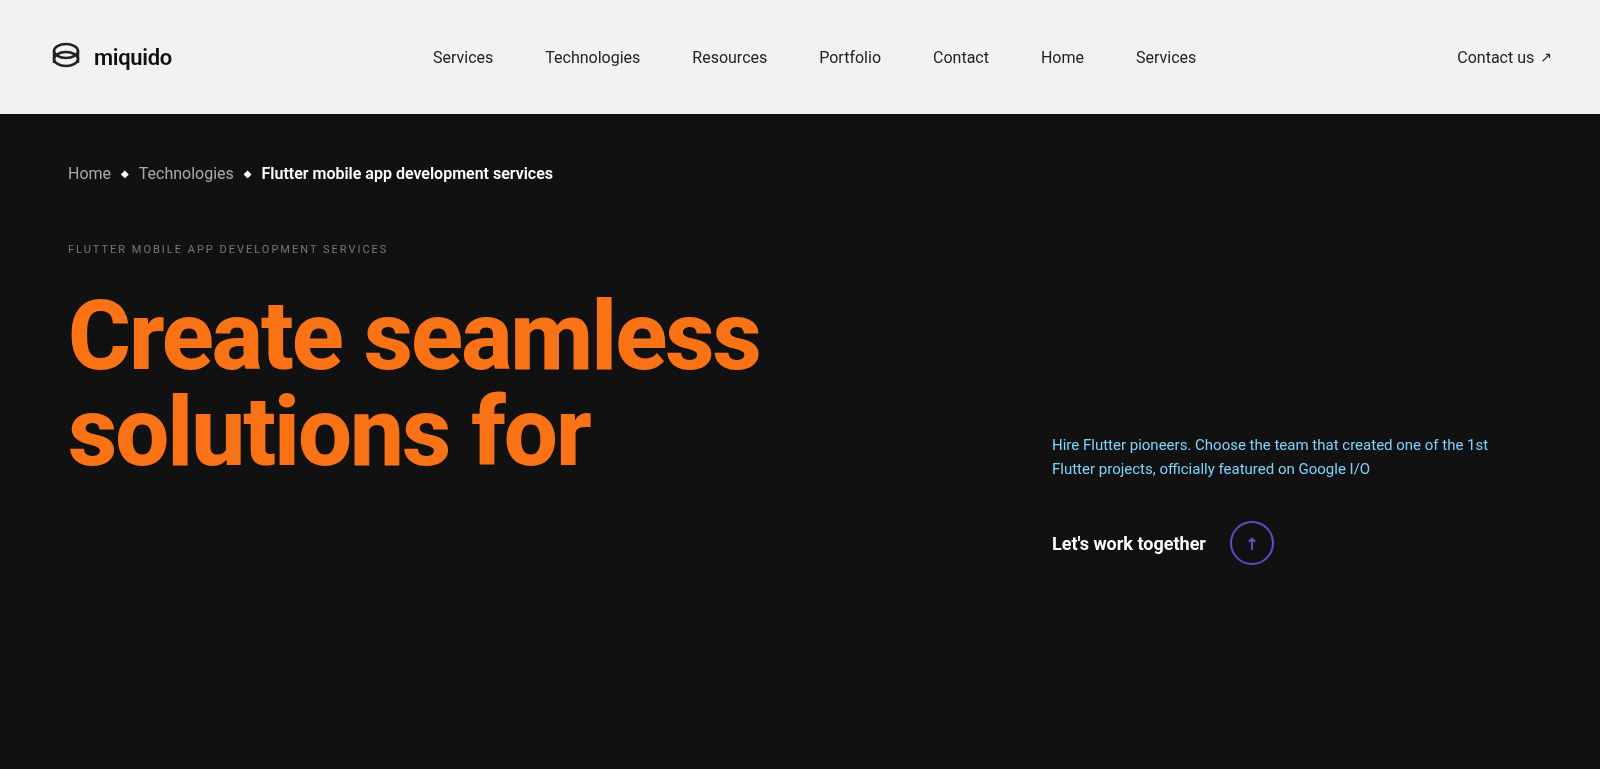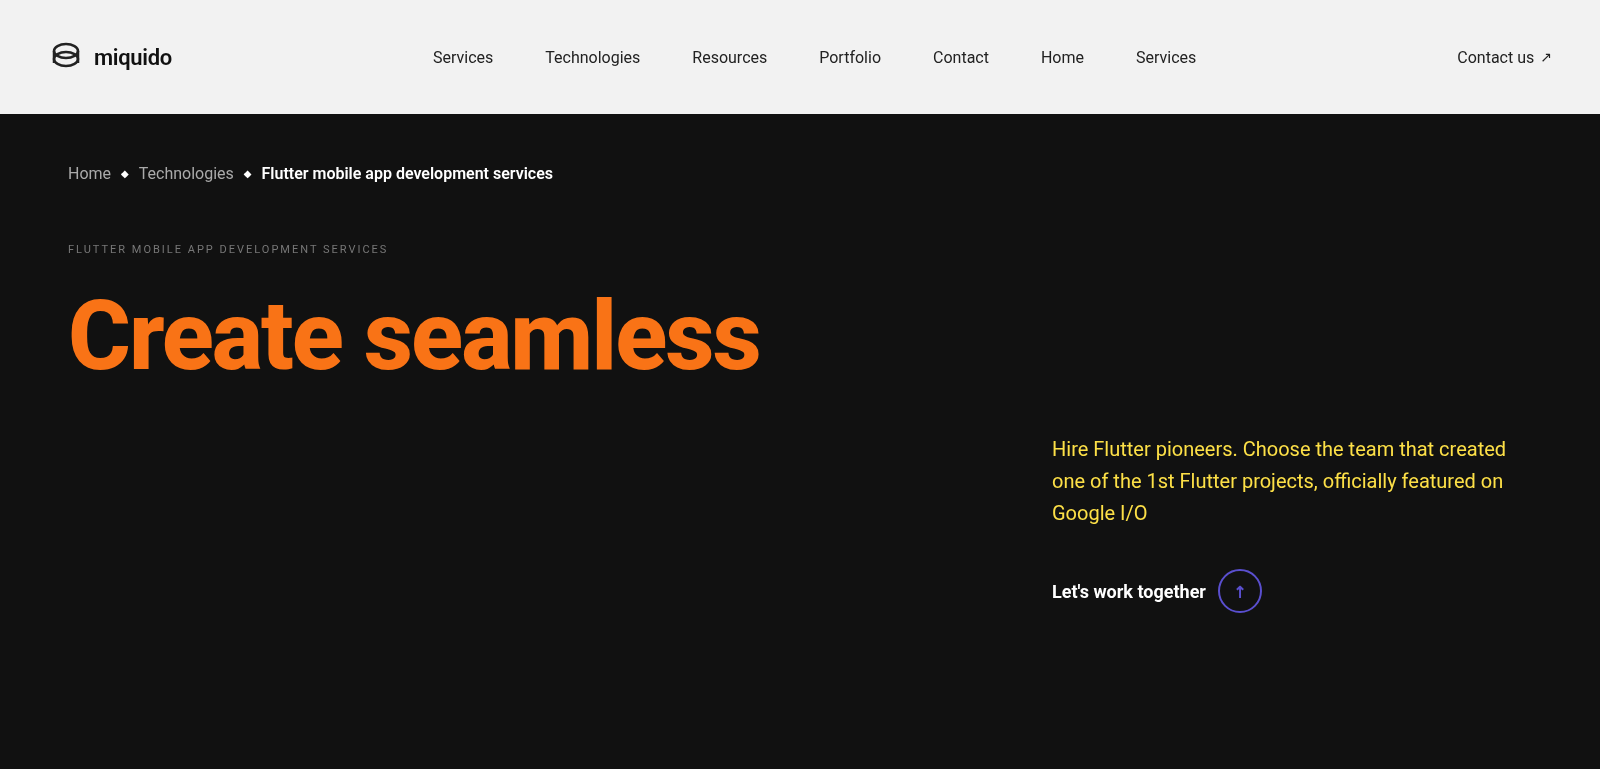--- a/index.html
+++ b/index.html
@@ -144,30 +144,30 @@
 
     .hero-right {
       max-width: 480px;
       padding-top: 190px;
       display: flex;
       flex-direction: column;
       gap: 40px;
     }
 
     .hero-description {
-      font-size: 20px;
-      color: #fde047;
+      font-size: 15px;
+      color: #7dd3fc;
       line-height: 1.6;
       font-weight: 400;
     }
 
     .cta-row {
       display: flex;
       align-items: center;
-      gap: 12px;
+      gap: 24px;
     }
 
     .cta-text {
       font-size: 18px;
       font-weight: 700;
       color: #ffffff;
     }
 
     .cta-circle {
       width: 44px;
@@ -227,21 +227,21 @@
     <span class="breadcrumb-separator">◆</span>
     <span class="breadcrumb-item active">Flutter mobile app development services</span>
   </nav>
 
   <div class="hero-content">
 
     <div class="hero-left">
       <p class="hero-eyebrow">FLUTTER MOBILE APP DEVELOPMENT SERVICES</p>
       <h1 class="hero-title">
         <span>Create seamless</span><br>
-        <br>
+        <span>solutions for</span><br>
       </h1>
     </div>
 
     <div class="hero-right">
       <p class="hero-description">Hire Flutter pioneers. Choose the team that created one of the 1st Flutter projects, officially featured on Google I/O</p>
       <div class="cta-row">
         <span class="cta-text">Let's work together</span>
         <div class="cta-circle">
           <span class="cta-arrow">↗</span>
         </div>

